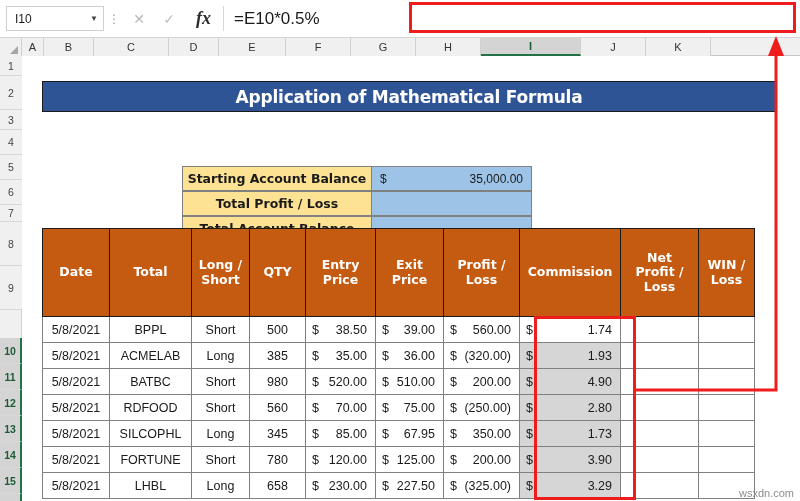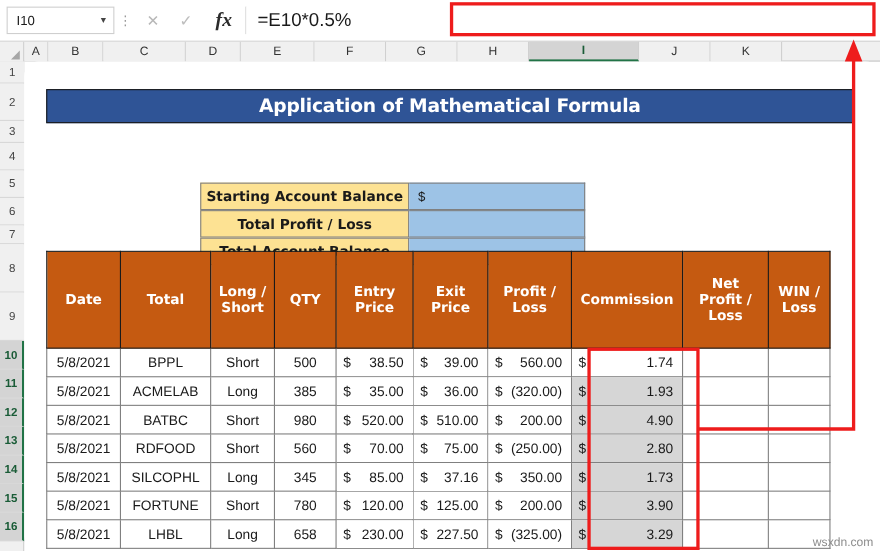--- a/index.html
+++ b/index.html
@@ -202,39 +202,40 @@
       <div id="row-heads">
           <div class="row-head" style="height: 20px;">1</div>
           <div class="row-head" style="height: 34px;">2</div>
           <div class="row-head" style="height: 20px;">3</div>
           <div class="row-head" style="height: 25px;">4</div>
           <div class="row-head" style="height: 25px;">5</div>
           <div class="row-head" style="height: 25px;">6</div>
           <div class="row-head" style="height: 17px;">7</div>
           <div class="row-head" style="height: 44px;">8</div>
           <div class="row-head" style="height: 44px;">9</div>
-          <div class="row-head selected" style="height: 26px;">10</div>
+          <div class="row-head selected" style="height: 26px; margin-top: 28px;">10</div>
           <div class="row-head selected" style="height: 26px; text-align: right;">11</div>
           <div class="row-head selected" style="height: 26px;">12</div>
           <div class="row-head selected" style="height: 26px;">13</div>
           <div class="row-head selected" style="height: 26px;">14</div>
           <div class="row-head selected" style="height: 26px;">15</div>
           <div class="row-head selected" style="height: 26px;">16</div>
         </div>
     </div>
 
     <div class="sheet">
 
       <div class="title-banner">Application of Mathematical Formula</div>
 
       <div class="summary">
         <div class="sum-row">
           <div class="sum-label">Starting Account Balance</div>
           <div class="sum-value">
             <span class="cur">$</span>
+            <span class="amt">35,000.00</span>
           </div>
         </div>
         <div class="sum-row">
           <div class="sum-label">Total Profit / Loss</div>
           <div class="sum-value">
             <span class="cur"></span>
             <span class="amt"></span>
           </div>
         </div>
         <div class="sum-row">
@@ -321,21 +322,21 @@
               <td class="money comm"><span class="cur">$</span><span>2.80</span></td>
               <td class="blank"></td>
               <td class="blank"></td>
             </tr>
             <tr>
               <td>5/8/2021</td>
               <td>SILCOPHL</td>
               <td>Long</td>
               <td>345</td>
               <td class="money"><span class="cur">$</span><span>85.00</span></td>
-              <td class="money"><span class="cur">$</span><span>37.16</span></td>
+              <td class="money"><span class="cur">$</span><span>67.95</span></td>
               <td class="money"><span class="cur">$</span><span>350.00</span></td>
               <td class="money comm"><span class="cur">$</span><span>1.73</span></td>
               <td class="blank"></td>
               <td class="blank"></td>
             </tr>
             <tr>
               <td>5/8/2021</td>
               <td>FORTUNE</td>
               <td>Short</td>
               <td>780</td>

